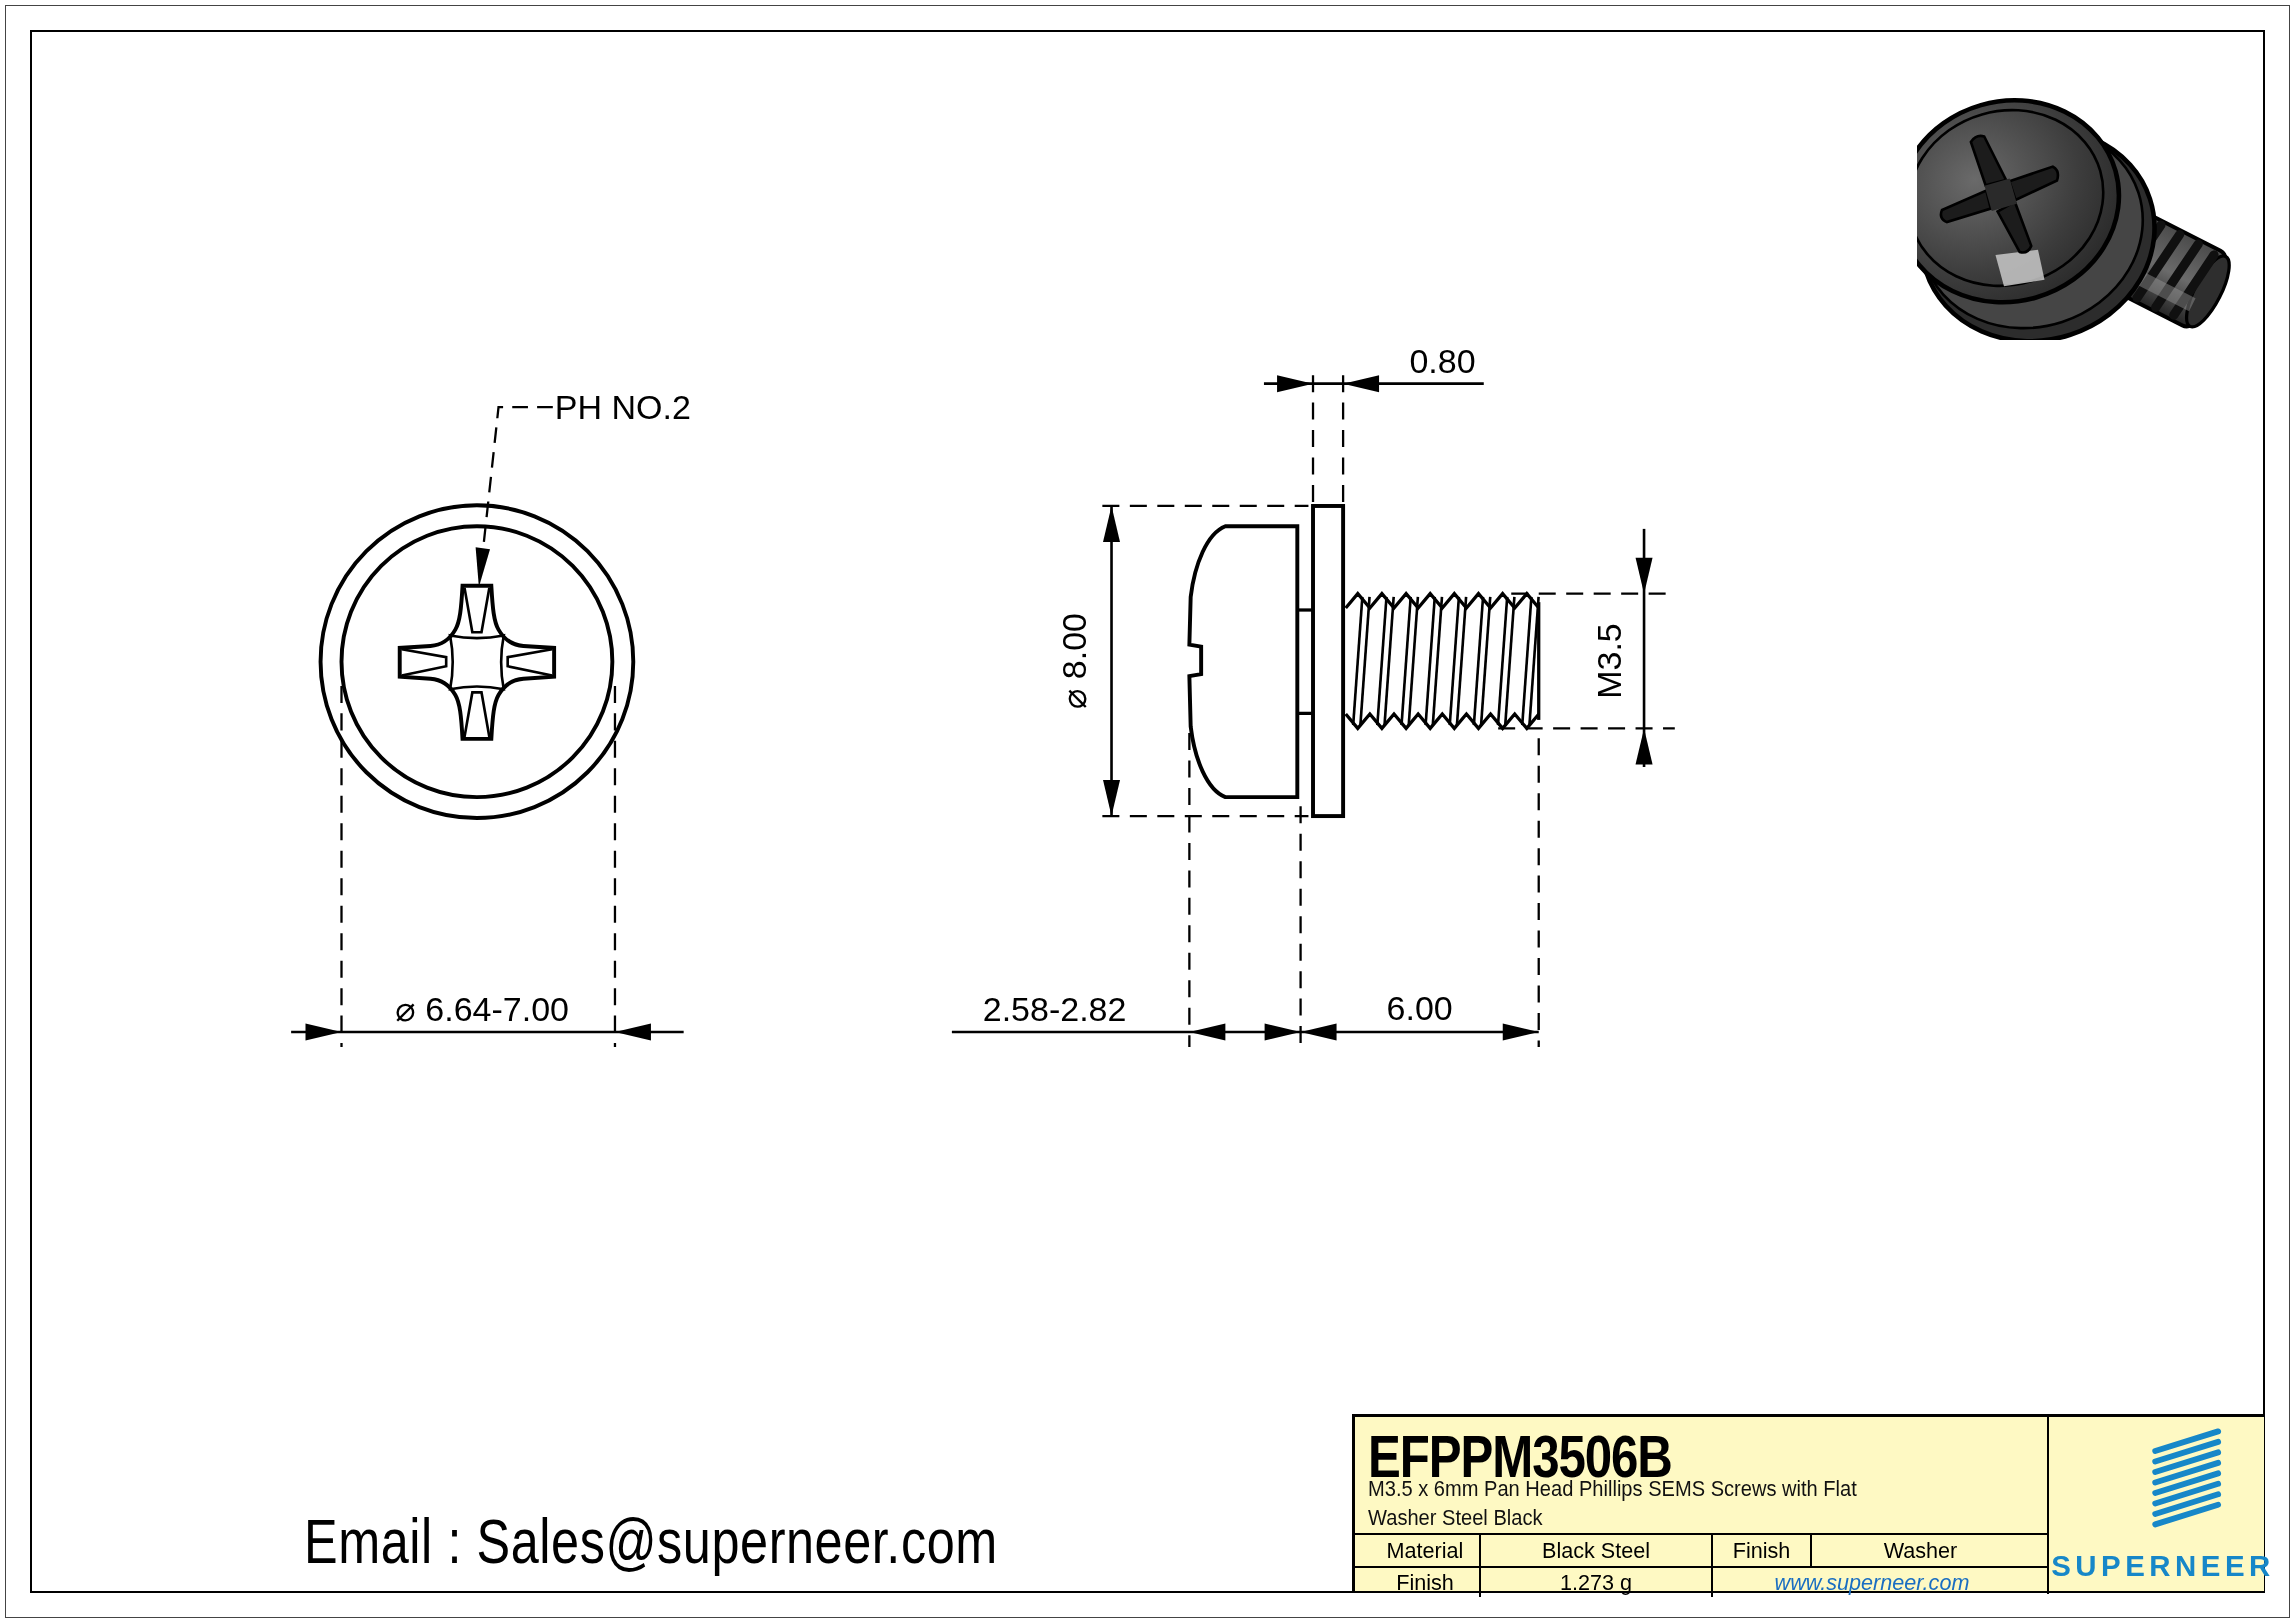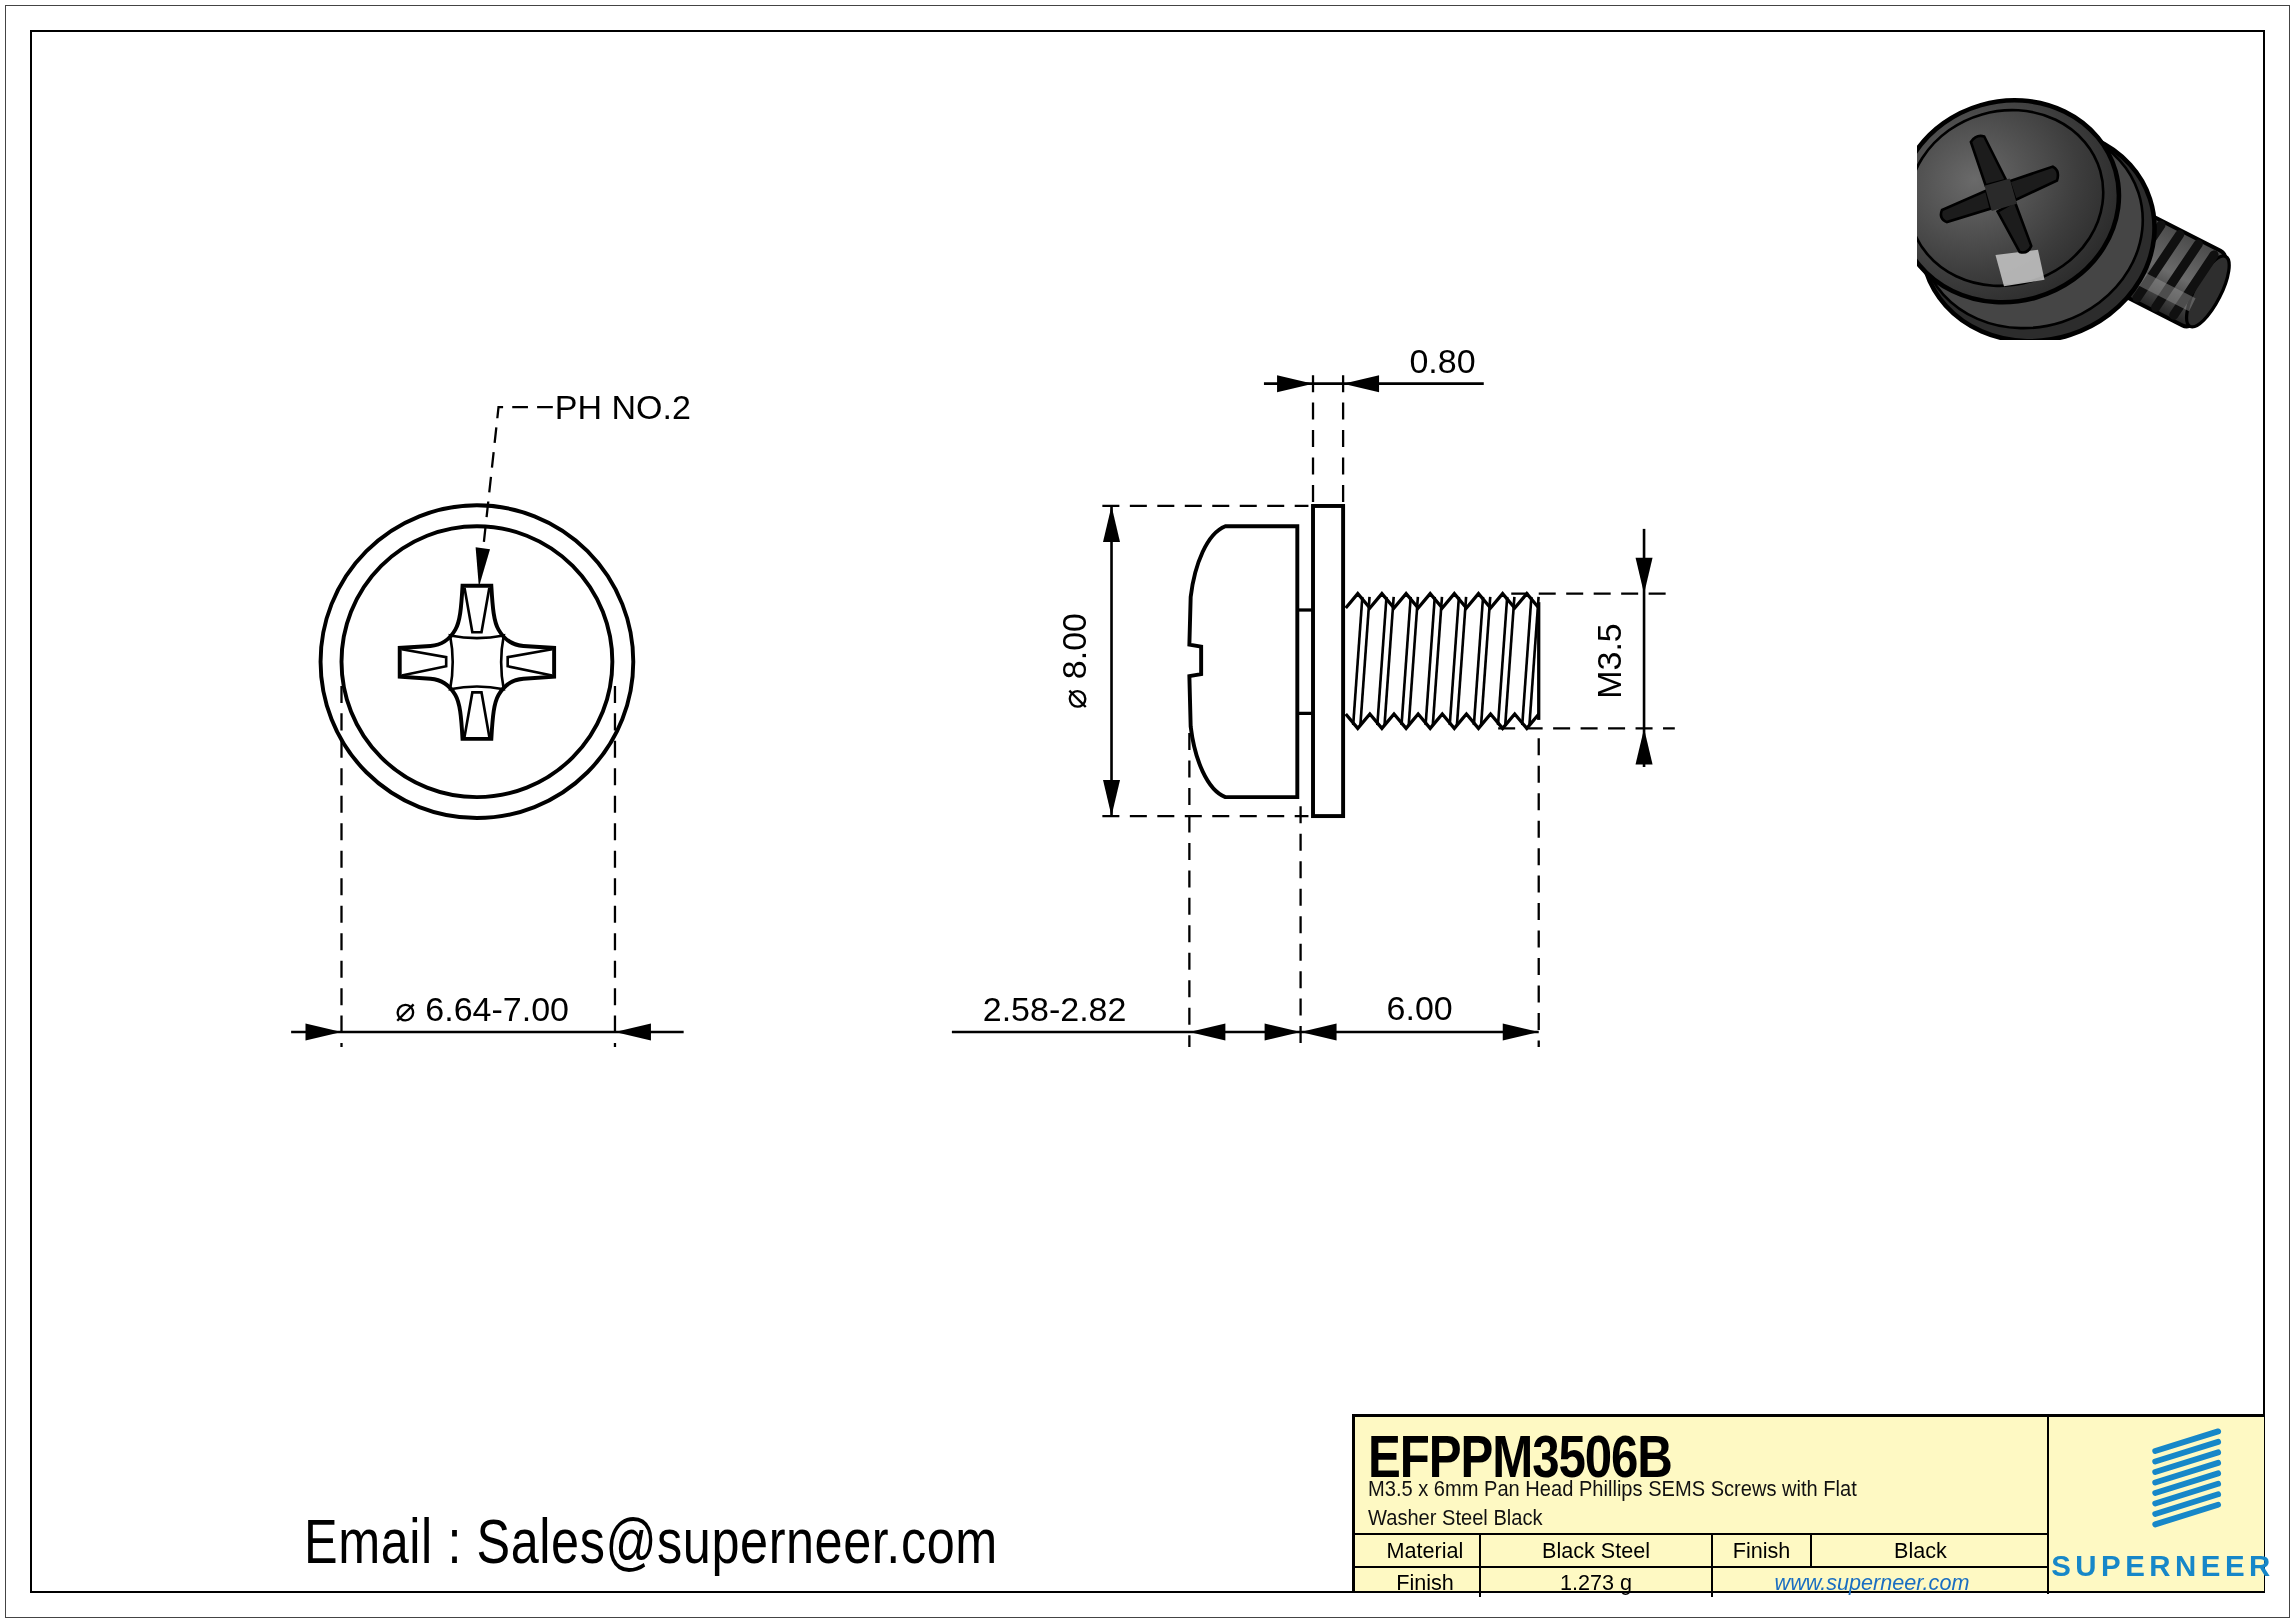--- a/index.html
+++ b/index.html
@@ -257,21 +257,21 @@
     <div class="tb-head">
       <div class="tb-partno">EFPPM3506B</div>
       <div class="tb-desc1">M3.5 x 6mm Pan Head Phillips SEMS Screws with Flat</div>
       <div class="tb-desc2">Washer Steel Black</div>
     </div>
     <div class="tb-table">
       <div class="tb-row r1">
         <div class="tb-cell brd" style="left:0;width:110px;">Material</div>
         <div class="tb-cell brd" style="left:110px;width:232px;">Black Steel</div>
         <div class="tb-cell brd" style="left:342px;width:99px;">Finish</div>
-        <div class="tb-cell" style="left:440px;width:251px;">Black</div>
+        <div class="tb-cell" style="left:440px;width:251px;">Washer</div>
       </div>
       <div class="tb-row r2">
         <div class="tb-cell brd" style="left:0;width:110px;">Finish</div>
         <div class="tb-cell brd" style="left:110px;width:232px;">1.273 g</div>
         <div class="tb-cell link" style="left:342px;width:350px;font-style:italic;">www.superneer.com</div>
       </div>
     </div>
     <div class="tb-logo">
       <svg width="221" height="131" viewBox="0 0 337 200">
         <g stroke="#1787c8" stroke-width="9" stroke-linecap="round">

